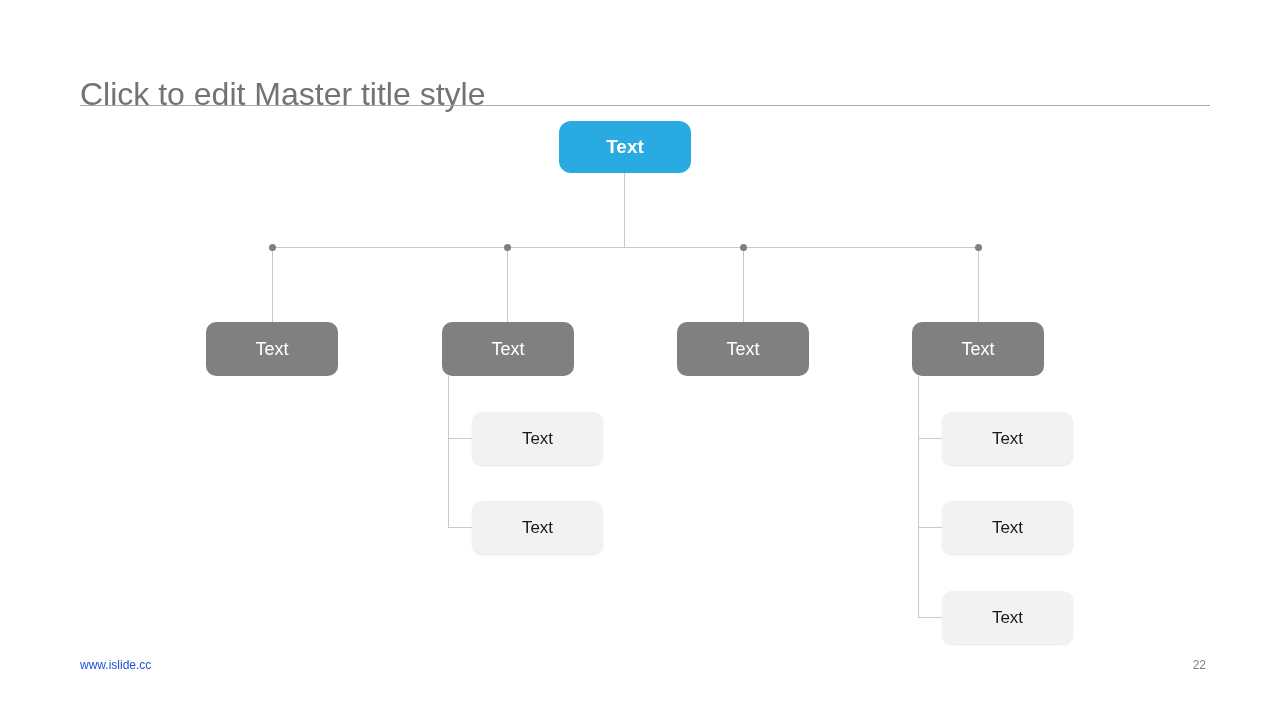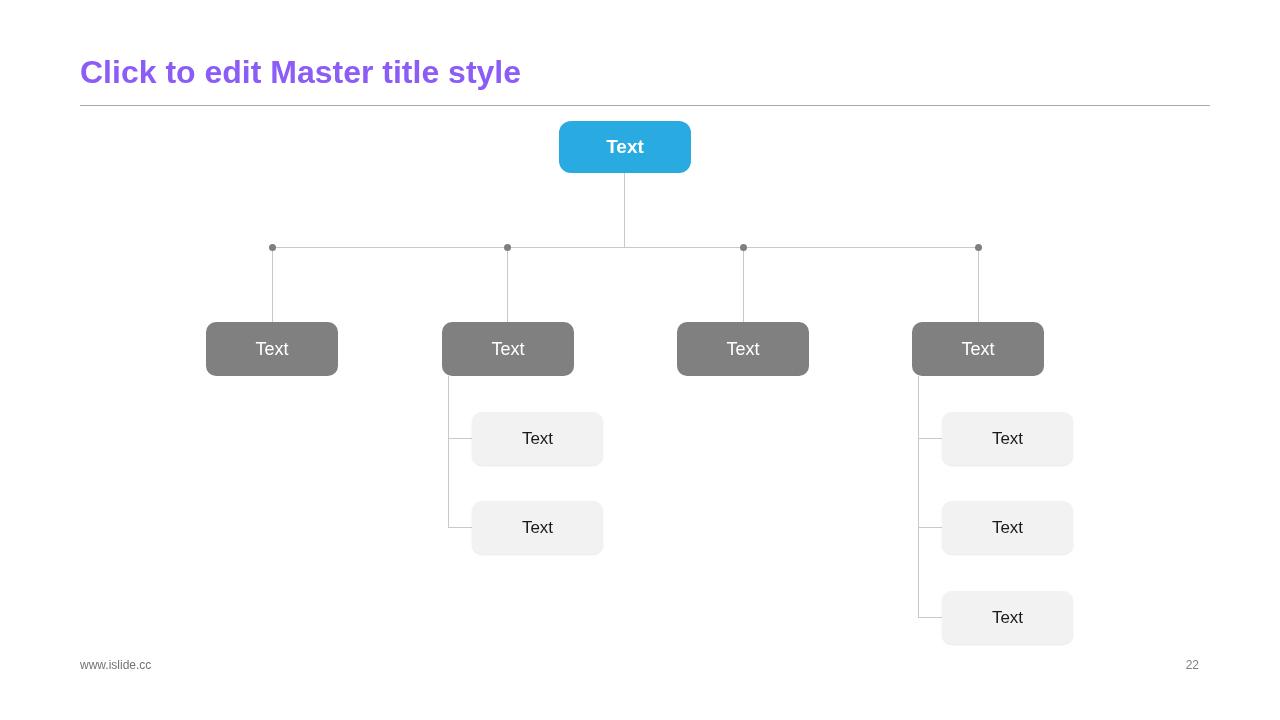--- a/index.html
+++ b/index.html
@@ -6,26 +6,26 @@
   .slide {
     position: relative;
     width: 1280px; height: 720px;
     margin: 0 auto;
     background: #ffffff;
     font-family: "Liberation Sans", sans-serif;
     overflow: hidden;
   }
   .title {
     position: absolute;
-    left: 80px; top: 52px;
+    left: 80px; top: 74px;
     margin: 0;
     font-size: 32px;
     line-height: 40px;
-    font-weight: bold;
-    color: #8b5cf6;
+    font-weight: normal;
+    color: #737373;
     white-space: nowrap;
   }
   .title-rule {
     position: absolute;
     left: 80px; top: 105px;
     width: 1130px; height: 1px;
     background: #a9a9a9;
   }
   .node {
     position: absolute;
@@ -76,24 +76,24 @@
   .dot {
     position: absolute;
     width: 7px; height: 7px;
     border-radius: 50%;
     background: var(--dot, #7F7F7F);
   }
   .footer-text {
     position: absolute;
     top: 658px;
     font-size: 12px;
-    color: #737373;
+    color: #1d4ed8;
   }
   .footer-site { left: 80px; }
-  .footer-page { right: 81px; color: #808080; }
+  .footer-page { right: 74px; color: #808080; }
 </style>
 </head>
 <body>
 
 <div class="slide" style="--accent: #29ABE2; --branch: #808080; --leaf: #F2F2F2; --connector: #C9C9C9; --dot: #7F7F7F;">
 
   <h1 class="title">Click to edit Master title style</h1>
   <div class="title-rule"></div>
 
   <div>

